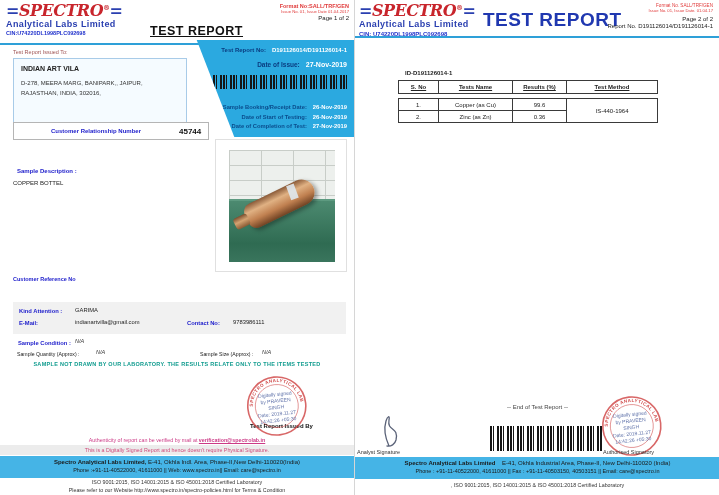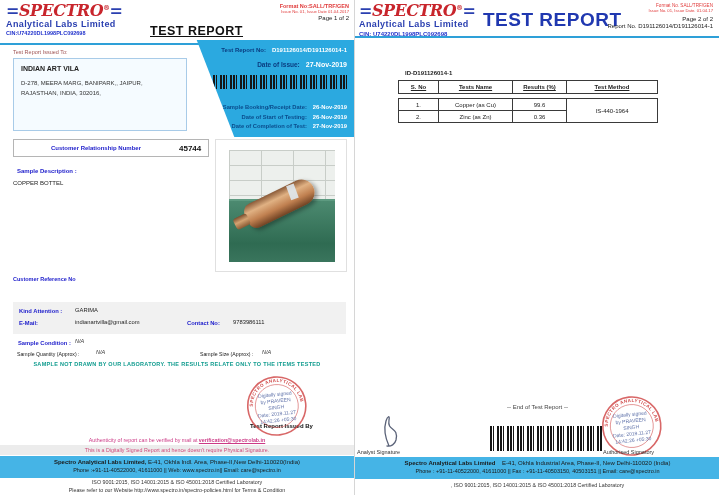--- a/index.html
+++ b/index.html
@@ -131,21 +131,21 @@
       <div class="brow f58" style="top:74px;">
         <span class="blbl" style="color:#0a4c8c;">Date of Start of Testing:</span>
         <span class="bval">26-Nov-2019</span>
       </div>
       <div class="brow f58" style="top:83px;">
         <span class="blbl" style="color:#0a4c8c;">Date of Completion of Test:</span>
         <span class="bval">27-Nov-2019</span>
       </div>
     </div>
 
-    <div class="abs crn-box" style="left:13px; top:139px; width:196px; height:18px;padding-left:37px;">
+    <div class="abs crn-box" style="left:13px; top:122px; width:196px; height:18px;padding-left:37px;">
       <span class="lbl-blue f6">Customer Relationship Number</span>
       <span class="crn-val">45744</span>
     </div>
 
     <div class="abs lbl-blue f6" style="left:17px; top:168px;">Sample Description :</div>
     <div class="abs f6 val-blk" style="left:13px; top:180px;">COPPER BOTTEL</div>
 
     <div class="abs photo-frame" style="left:215px; top:139px; width:132px; height:133px;">
       <div class="photo">
         <div class="tiles"></div>

